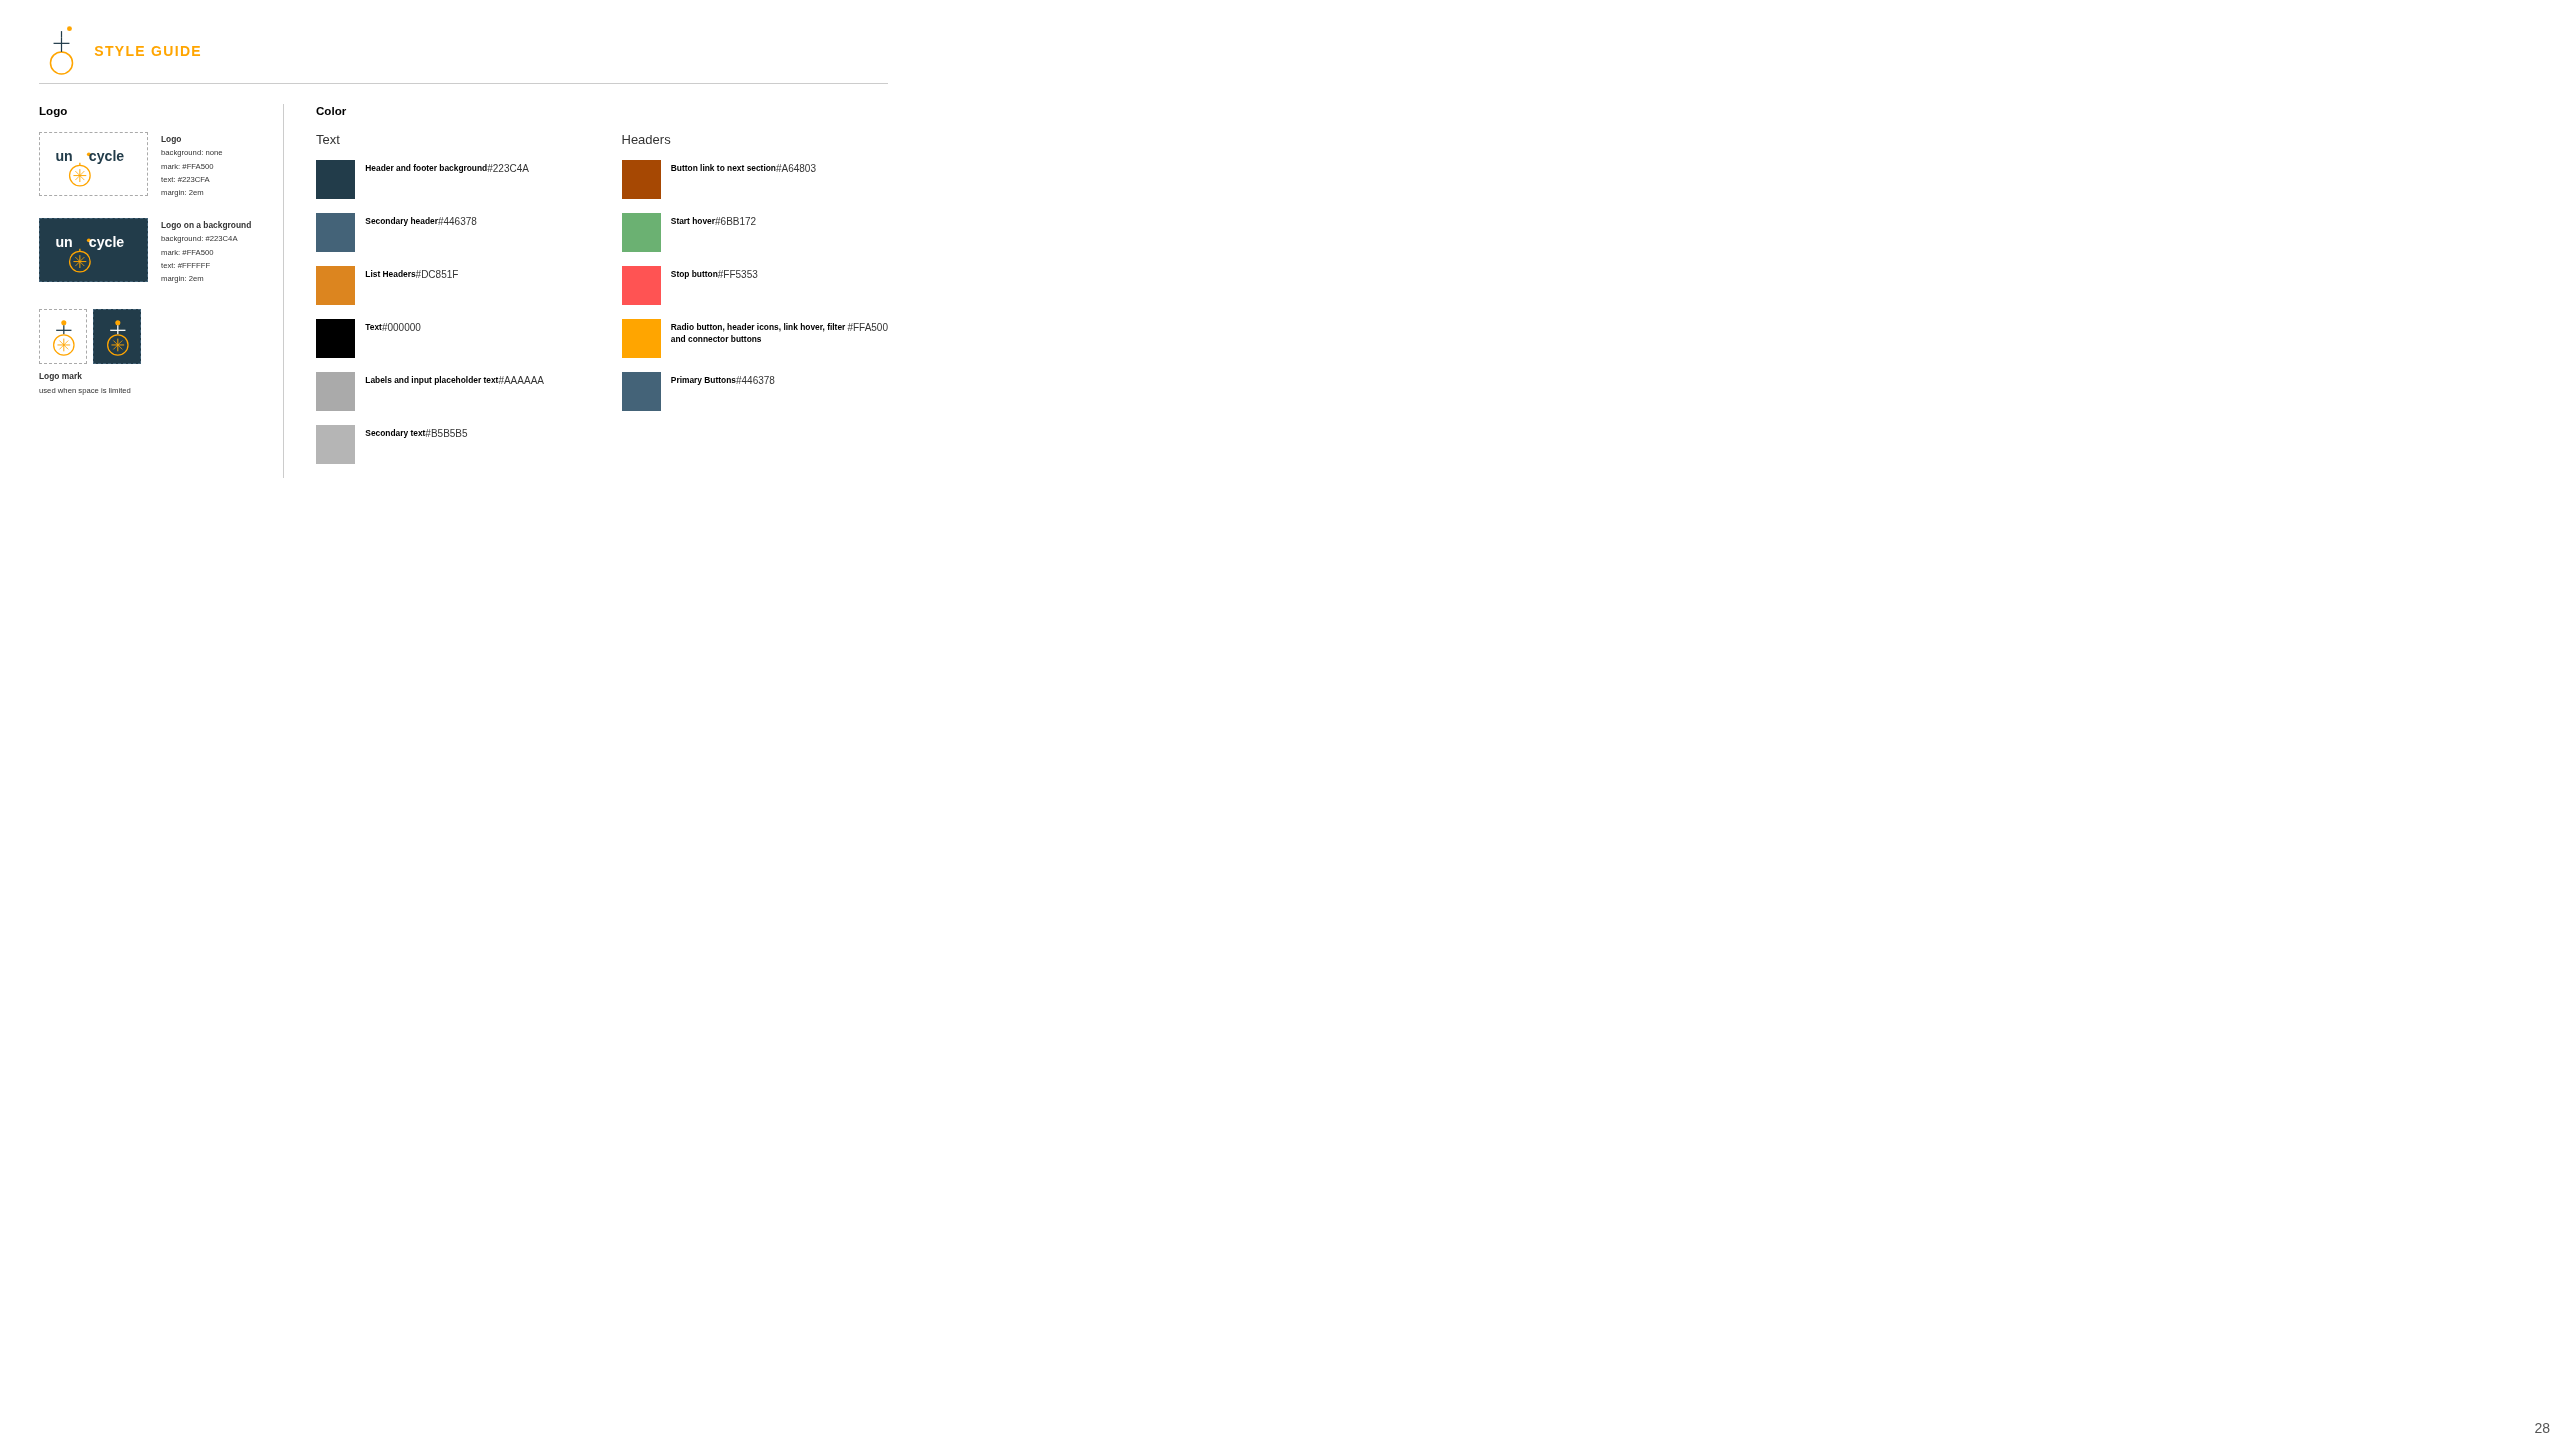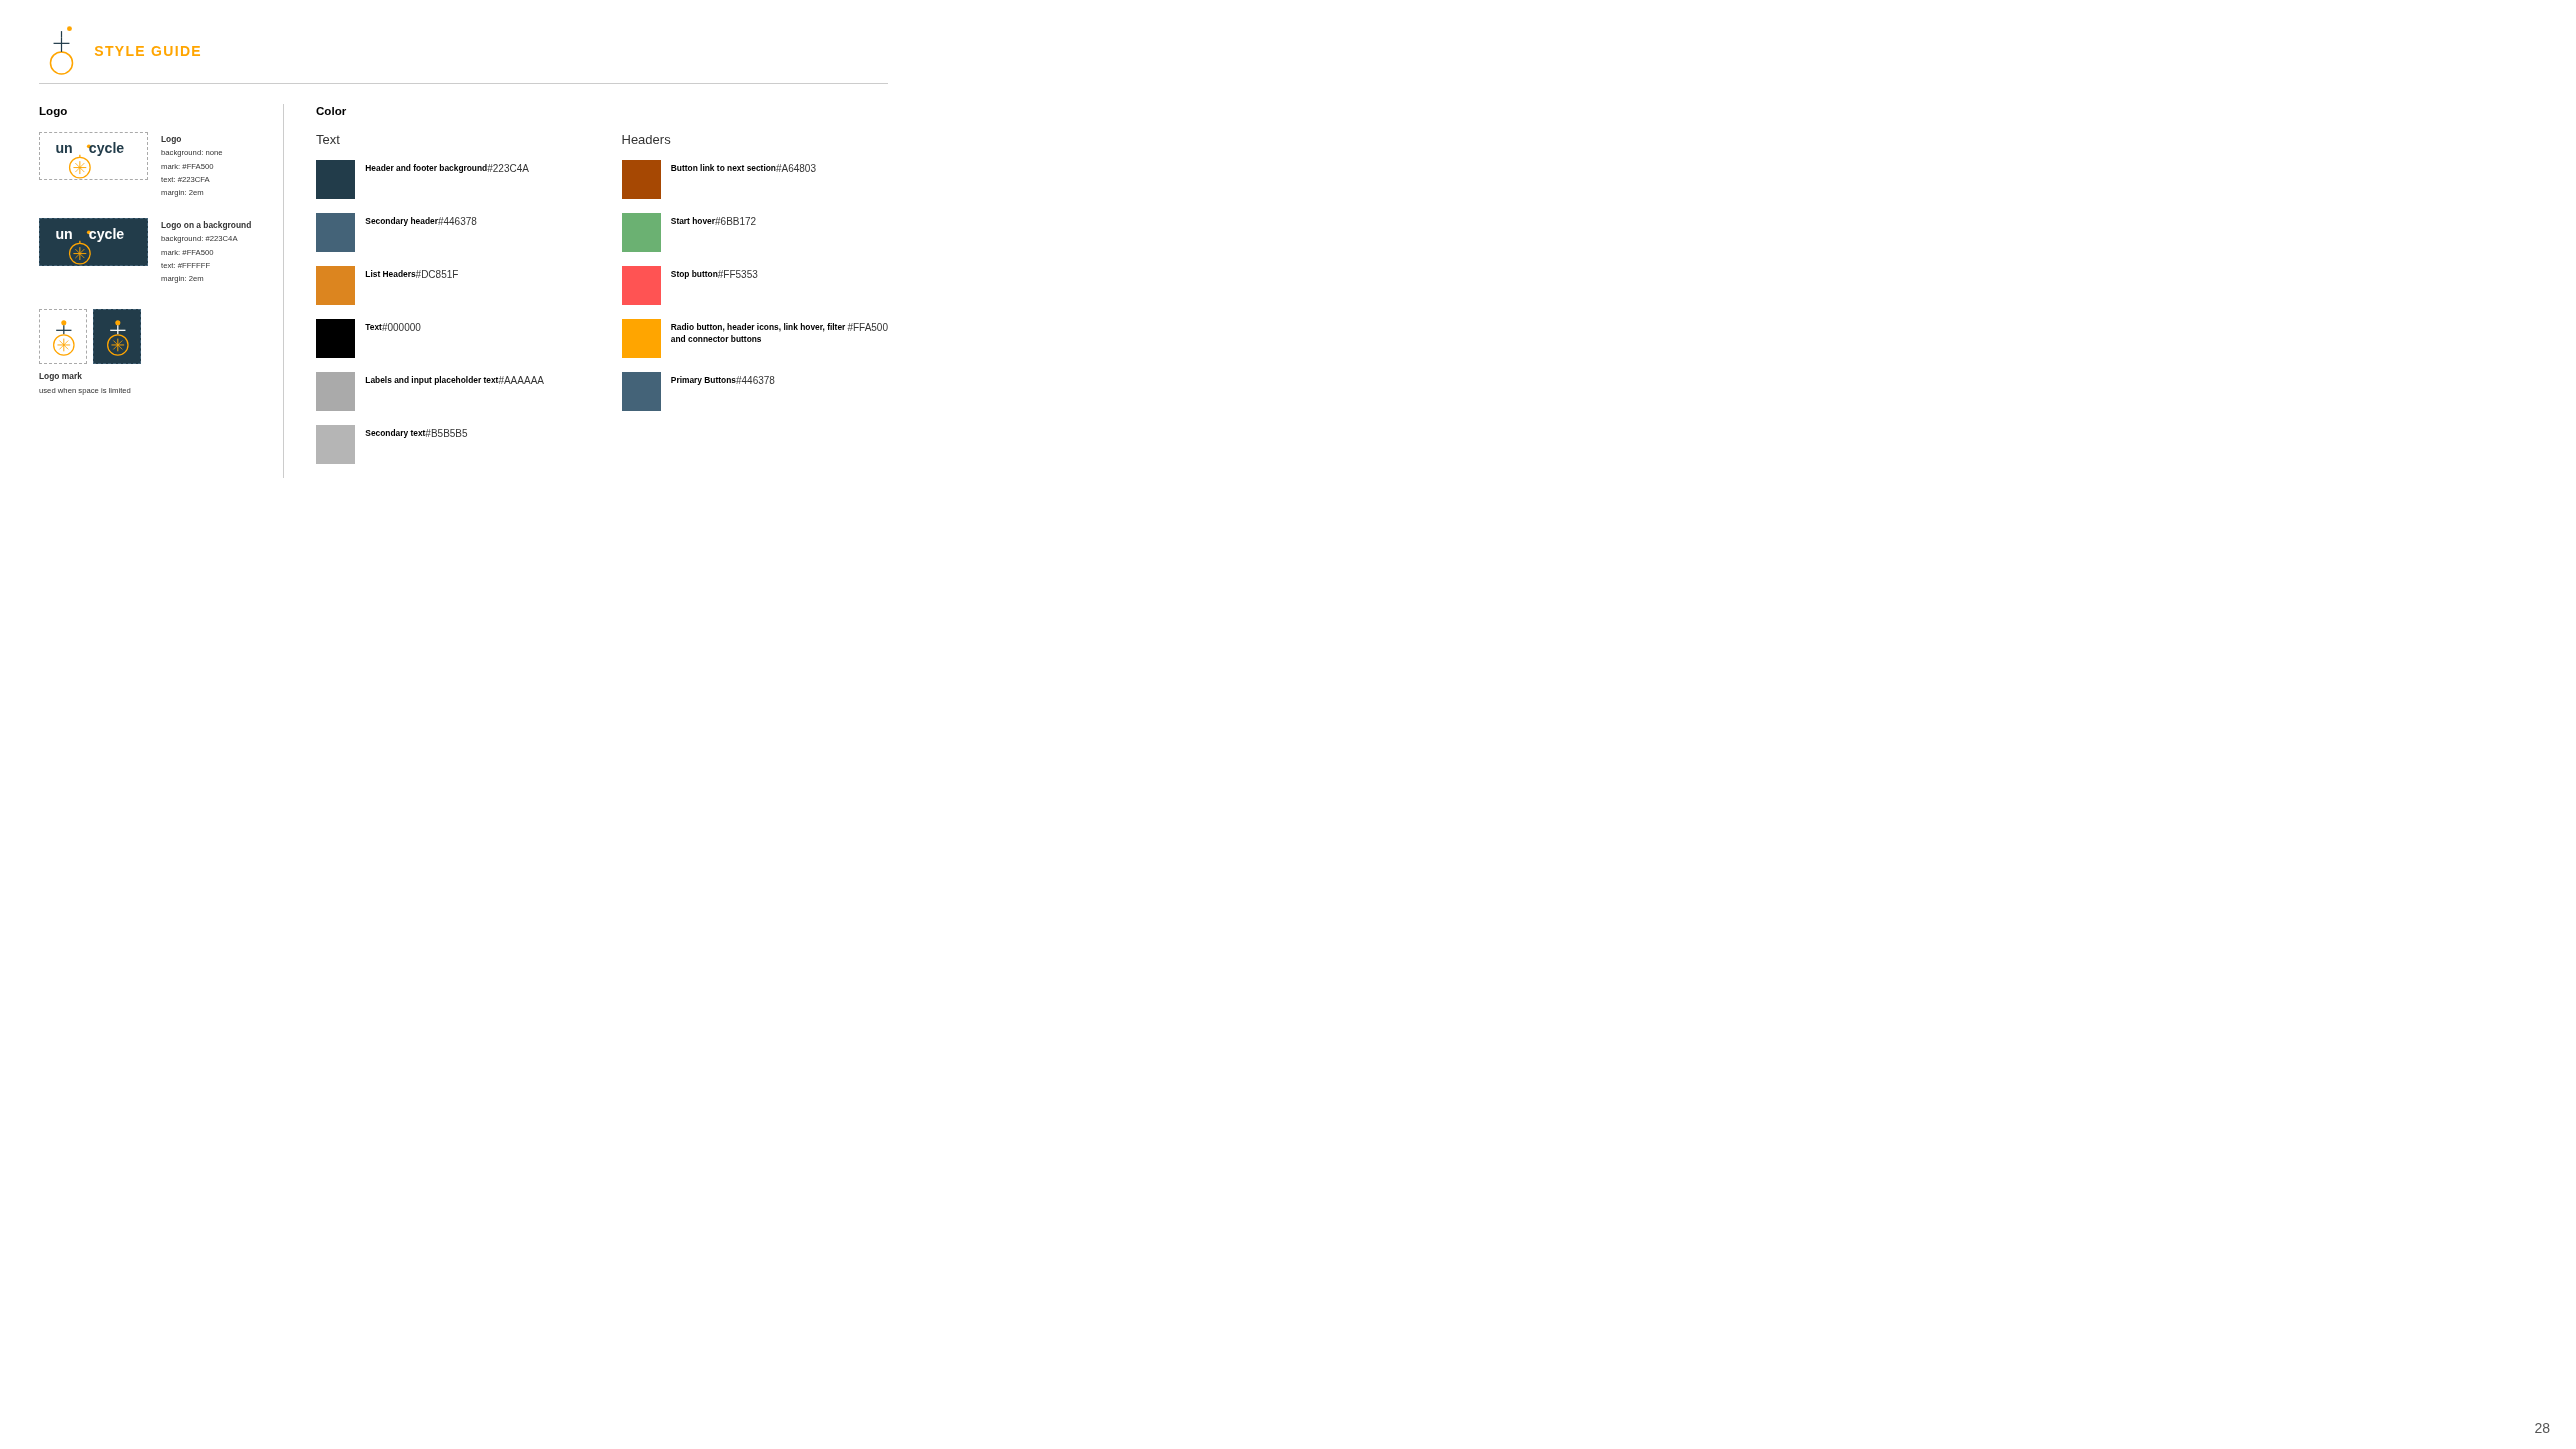--- a/index.html
+++ b/index.html
@@ -55,21 +55,21 @@
       margin-bottom: 15.5px;
     }
     .logo-item {
       display: flex;
       align-items: flex-start;
       gap: 13px;
       margin-bottom: 19.3px;
     }
     .logo-preview {
       width: 109px;
-      height: 48px;
+      height: 64px;
       flex-shrink: 0;
       border: 0.6px dashed #aaa;
       display: flex;
       align-items: center;
       justify-content: center;
       overflow: hidden;
     }
     .logo-preview.dark-bg {
       background: #223C4A;
       border: 0.6px dashed #446378;

